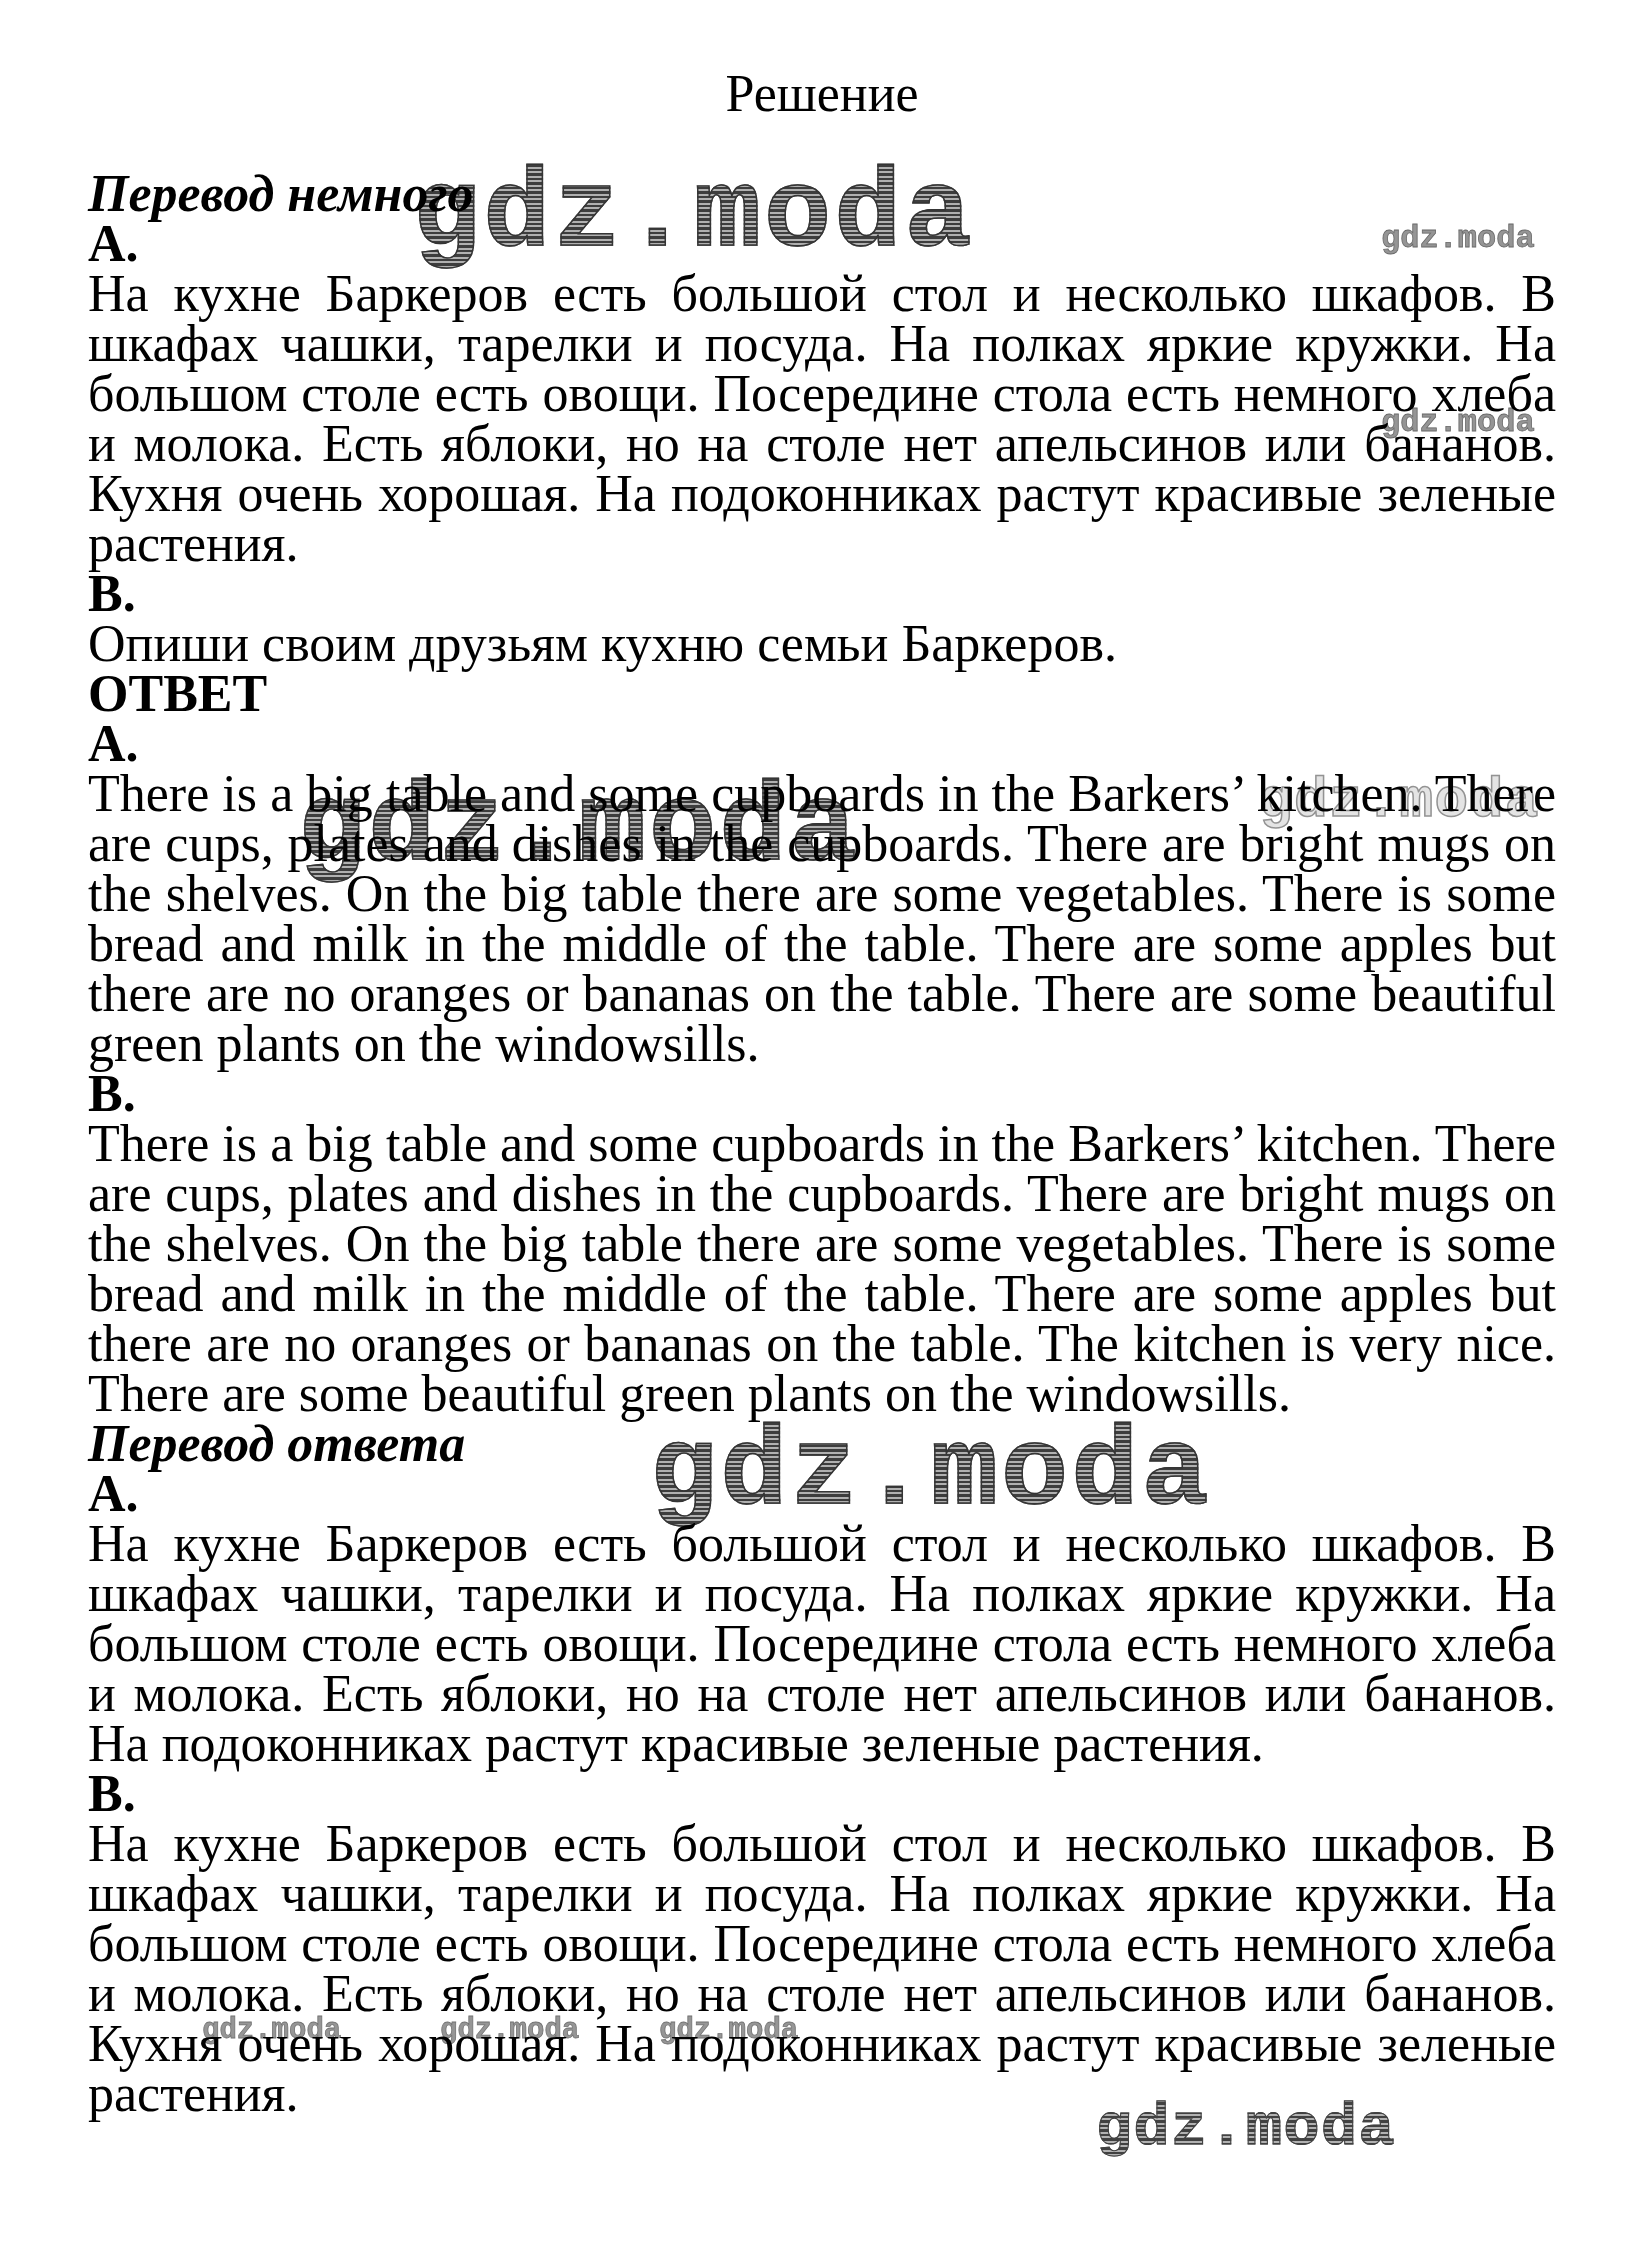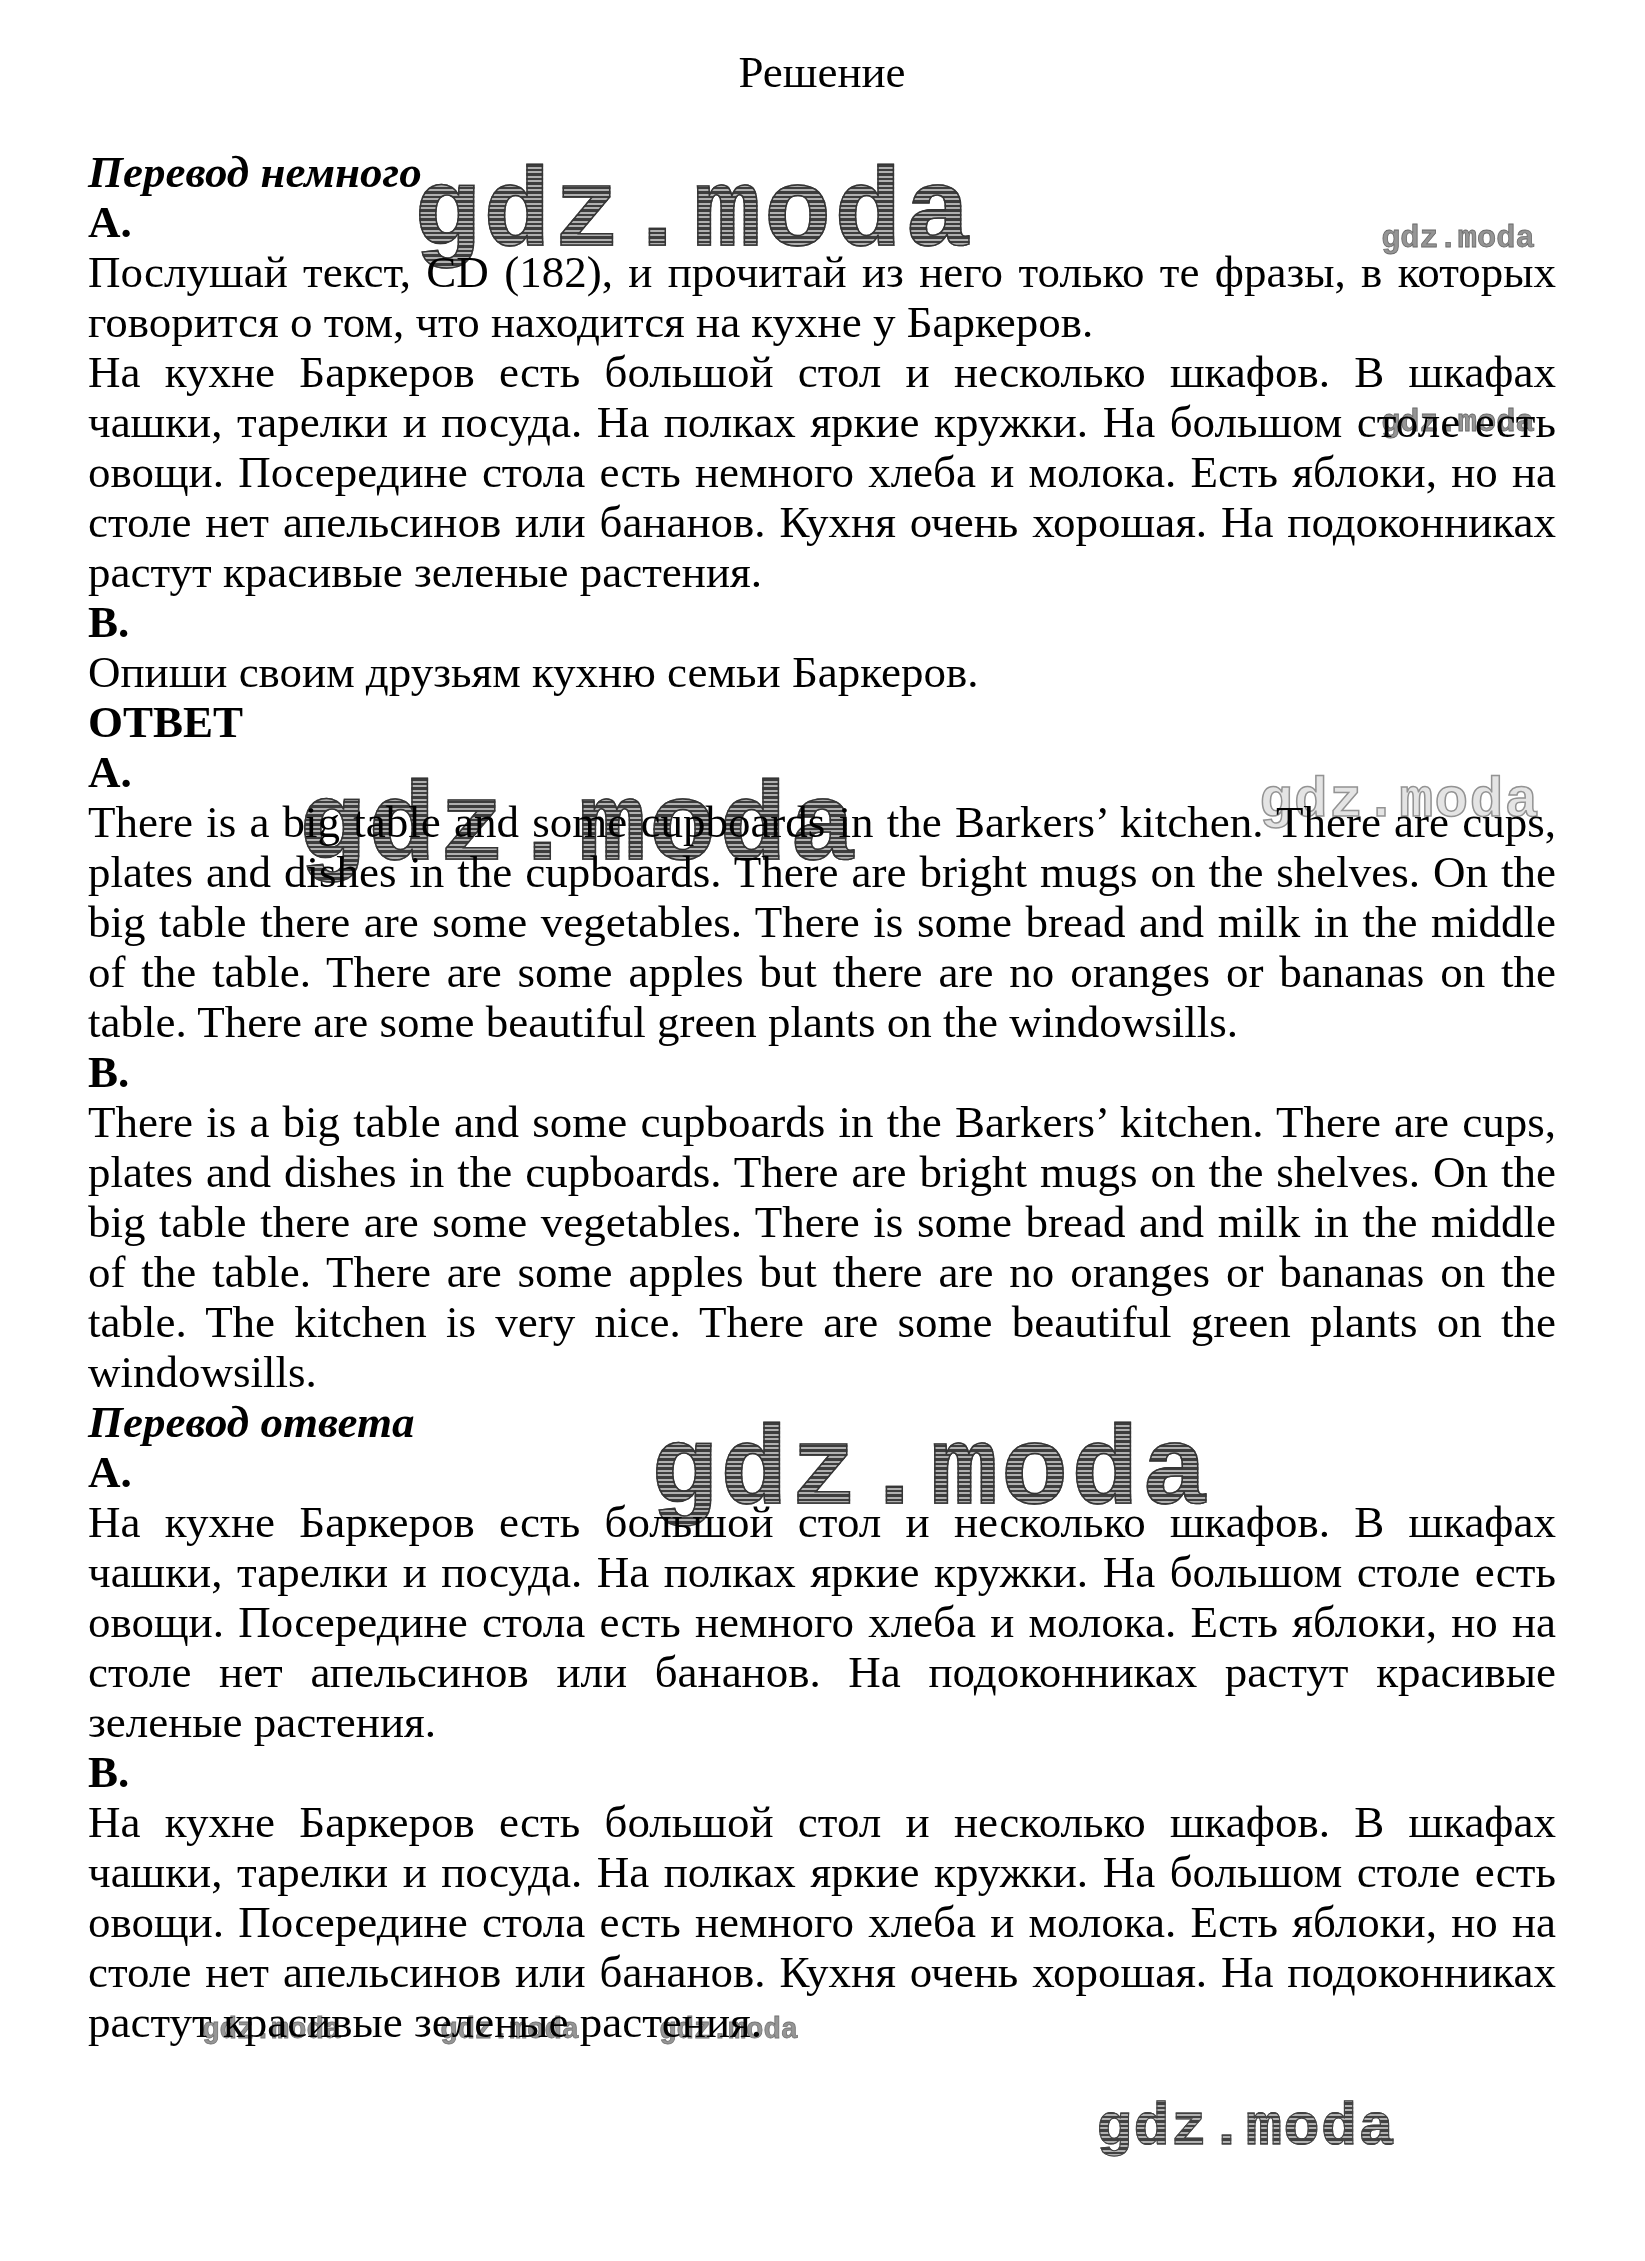--- a/index.html
+++ b/index.html
@@ -6,23 +6,23 @@
   body {
     width: 1646px; height: 2261px;
     background: #ffffff;
     color: #000000;
     position: relative;
     overflow: hidden;
     font-family: "Liberation Serif", "DejaVu Serif", serif;
   }
   .content {
     position: absolute;
-    left: 88px; top: 47px;
+    left: 88px; top: 69px;
     width: 1468px;
-    font-size: 45px;
+    font-size: 52px;
     line-height: 50px;
     z-index: 1;
   }
   .doc-title { text-align: center; margin: 0 0 50px 0; font-weight: normal; }
   .h-italic { font-weight: bold; font-style: italic; }
   .h-bold   { font-weight: bold; }
   .letter   { font-weight: bold; }
   .para     { text-align: justify; }
 
   
@@ -93,21 +93,20 @@
   #wm-medium-bottom  { left: 1096px; top: 2098px; }
 </style>
 </head>
 <body>
 
 <div class="content">
   <div class="doc-title">Решение</div>
 
   <div class="h-italic">Перевод немного</div>
   <div class="letter">A.</div>
-  <div class="para">Послушай текст, CD (182), и прочитай из него только те фразы, в которых говорится о том, что находится на кухне у Баркеров.</div>
   <div class="para">На кухне Баркеров есть большой стол и несколько шкафов. В шкафах чашки, тарелки и посуда. На полках яркие кружки. На большом столе есть овощи. Посередине стола есть немного хлеба и молока. Есть яблоки, но на столе нет апельсинов или бананов. Кухня очень хорошая. На подоконниках растут красивые зеленые растения.</div>
   <div class="letter">B.</div>
   <div class="para">Опиши своим друзьям кухню семьи Баркеров.</div>
 
   <div class="h-bold">ОТВЕТ</div>
   <div class="letter">A.</div>
   <div class="para">There is a big table and some cupboards in the Barkers’ kitchen. There are cups, plates and dishes in the cupboards. There are bright mugs on the shelves. On the big table there are some vegetables. There is some bread and milk in the middle of the table. There are some apples but there are no oranges or bananas on the table. There are some beautiful green plants on the windowsills.</div>
   <div class="letter">B.</div>
   <div class="para">There is a big table and some cupboards in the Barkers’ kitchen. There are cups, plates and dishes in the cupboards. There are bright mugs on the shelves. On the big table there are some vegetables. There is some bread and milk in the middle of the table. There are some apples but there are no oranges or bananas on the table. The kitchen is very nice. There are some beautiful green plants on the windowsills.</div>
 

